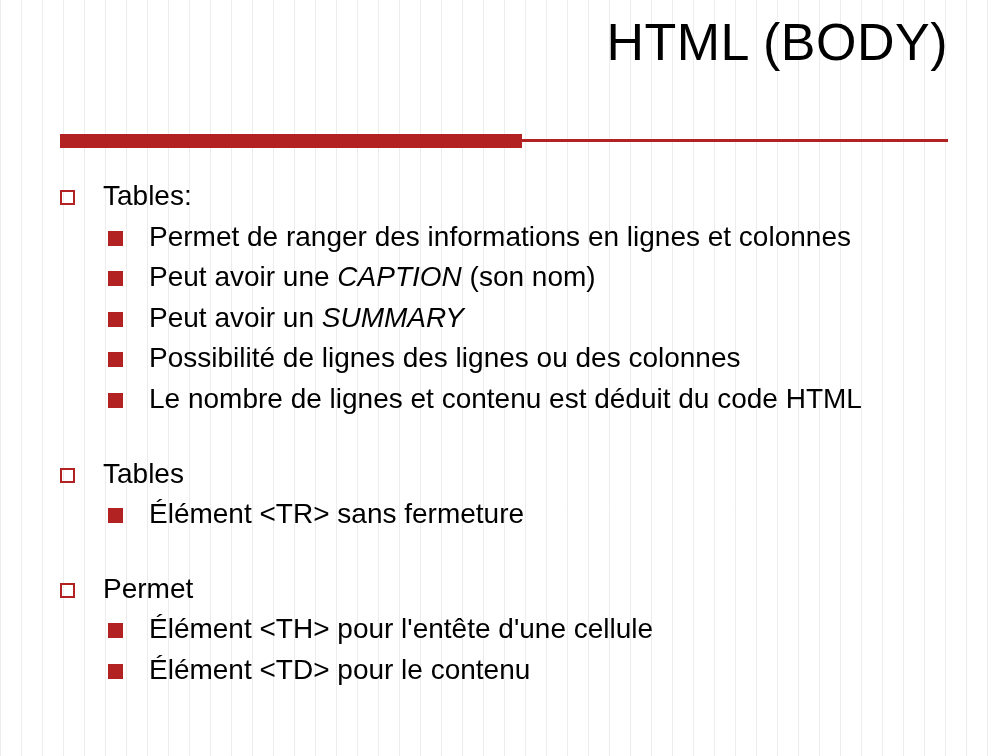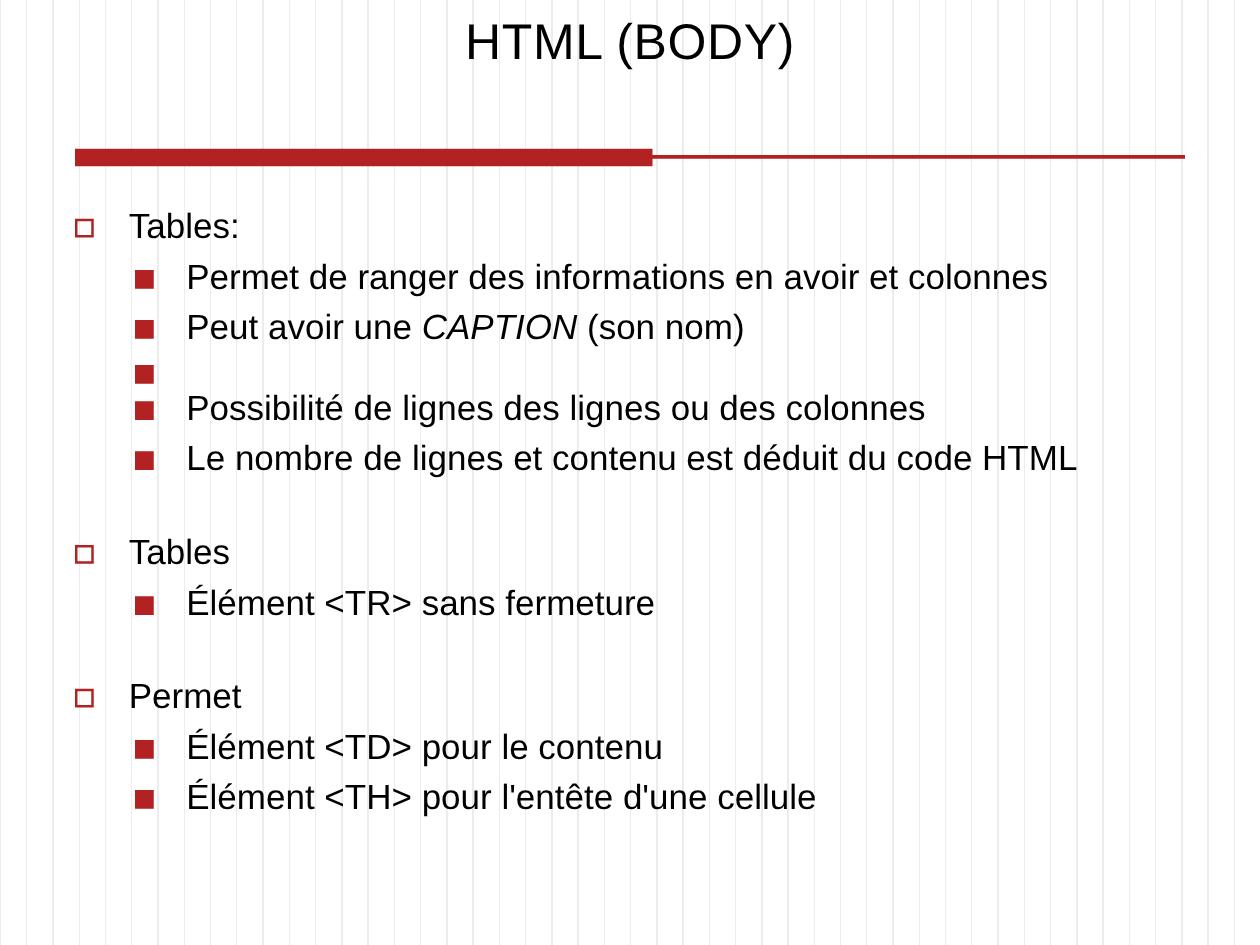--- a/index.html
+++ b/index.html
@@ -25,23 +25,23 @@
     pointer-events: none;
   }
   .slide {
     position: relative;
     width: 100%;
     height: 100%;
     padding: 0 60px;
   }
   .title {
     font-family: Arial, Helvetica, sans-serif;
-    font-size: 40px;
+    font-size: 52px;
     font-weight: 400;
-    text-align: center;
+    text-align: right;
     padding-top: 12px;
     letter-spacing: 0.5px;
   }
   .rule-wrap {
     margin-top: 62px;
     margin-bottom: 28px;
     height: 14px;
     position: relative;
   }
   .rule-thin {
@@ -107,28 +107,29 @@
   <div class="content">
 
     <div class="section">
       <div class="top-row">
         <span class="sq-open"></span>
         <span>Tables:</span>
       </div>
       <div class="sub-list">
         <div class="sub-row">
           <span class="sq-fill"></span>
-          <span>Permet de ranger des informations en avoir et colonnes</span>
+          <span>Permet de ranger des informations en lignes et colonnes</span>
         </div>
         <div class="sub-row">
           <span class="sq-fill"></span>
           <span>Peut avoir une <span class="italic">CAPTION</span> (son nom)</span>
         </div>
         <div class="sub-row">
           <span class="sq-fill"></span>
+          <span>Peut avoir un <span class="italic">SUMMARY</span></span>
         </div>
         <div class="sub-row">
           <span class="sq-fill"></span>
           <span>Possibilité de lignes des lignes ou des colonnes</span>
         </div>
         <div class="sub-row">
           <span class="sq-fill"></span>
           <span>Le nombre de lignes et contenu est déduit du code HTML</span>
         </div>
       </div>
@@ -148,23 +149,23 @@
     </div>
 
     <div class="section">
       <div class="top-row">
         <span class="sq-open"></span>
         <span>Permet</span>
       </div>
       <div class="sub-list">
         <div class="sub-row">
           <span class="sq-fill"></span>
-          <span>Élément &lt;TD&gt; pour le contenu</span>
+          <span>Élément &lt;TH&gt; pour l'entête d'une cellule</span>
         </div>
         <div class="sub-row">
           <span class="sq-fill"></span>
-          <span>Élément &lt;TH&gt; pour l'entête d'une cellule</span>
+          <span>Élément &lt;TD&gt; pour le contenu</span>
         </div>
       </div>
     </div>
 
   </div>
 </div>
 
 </body></html>

